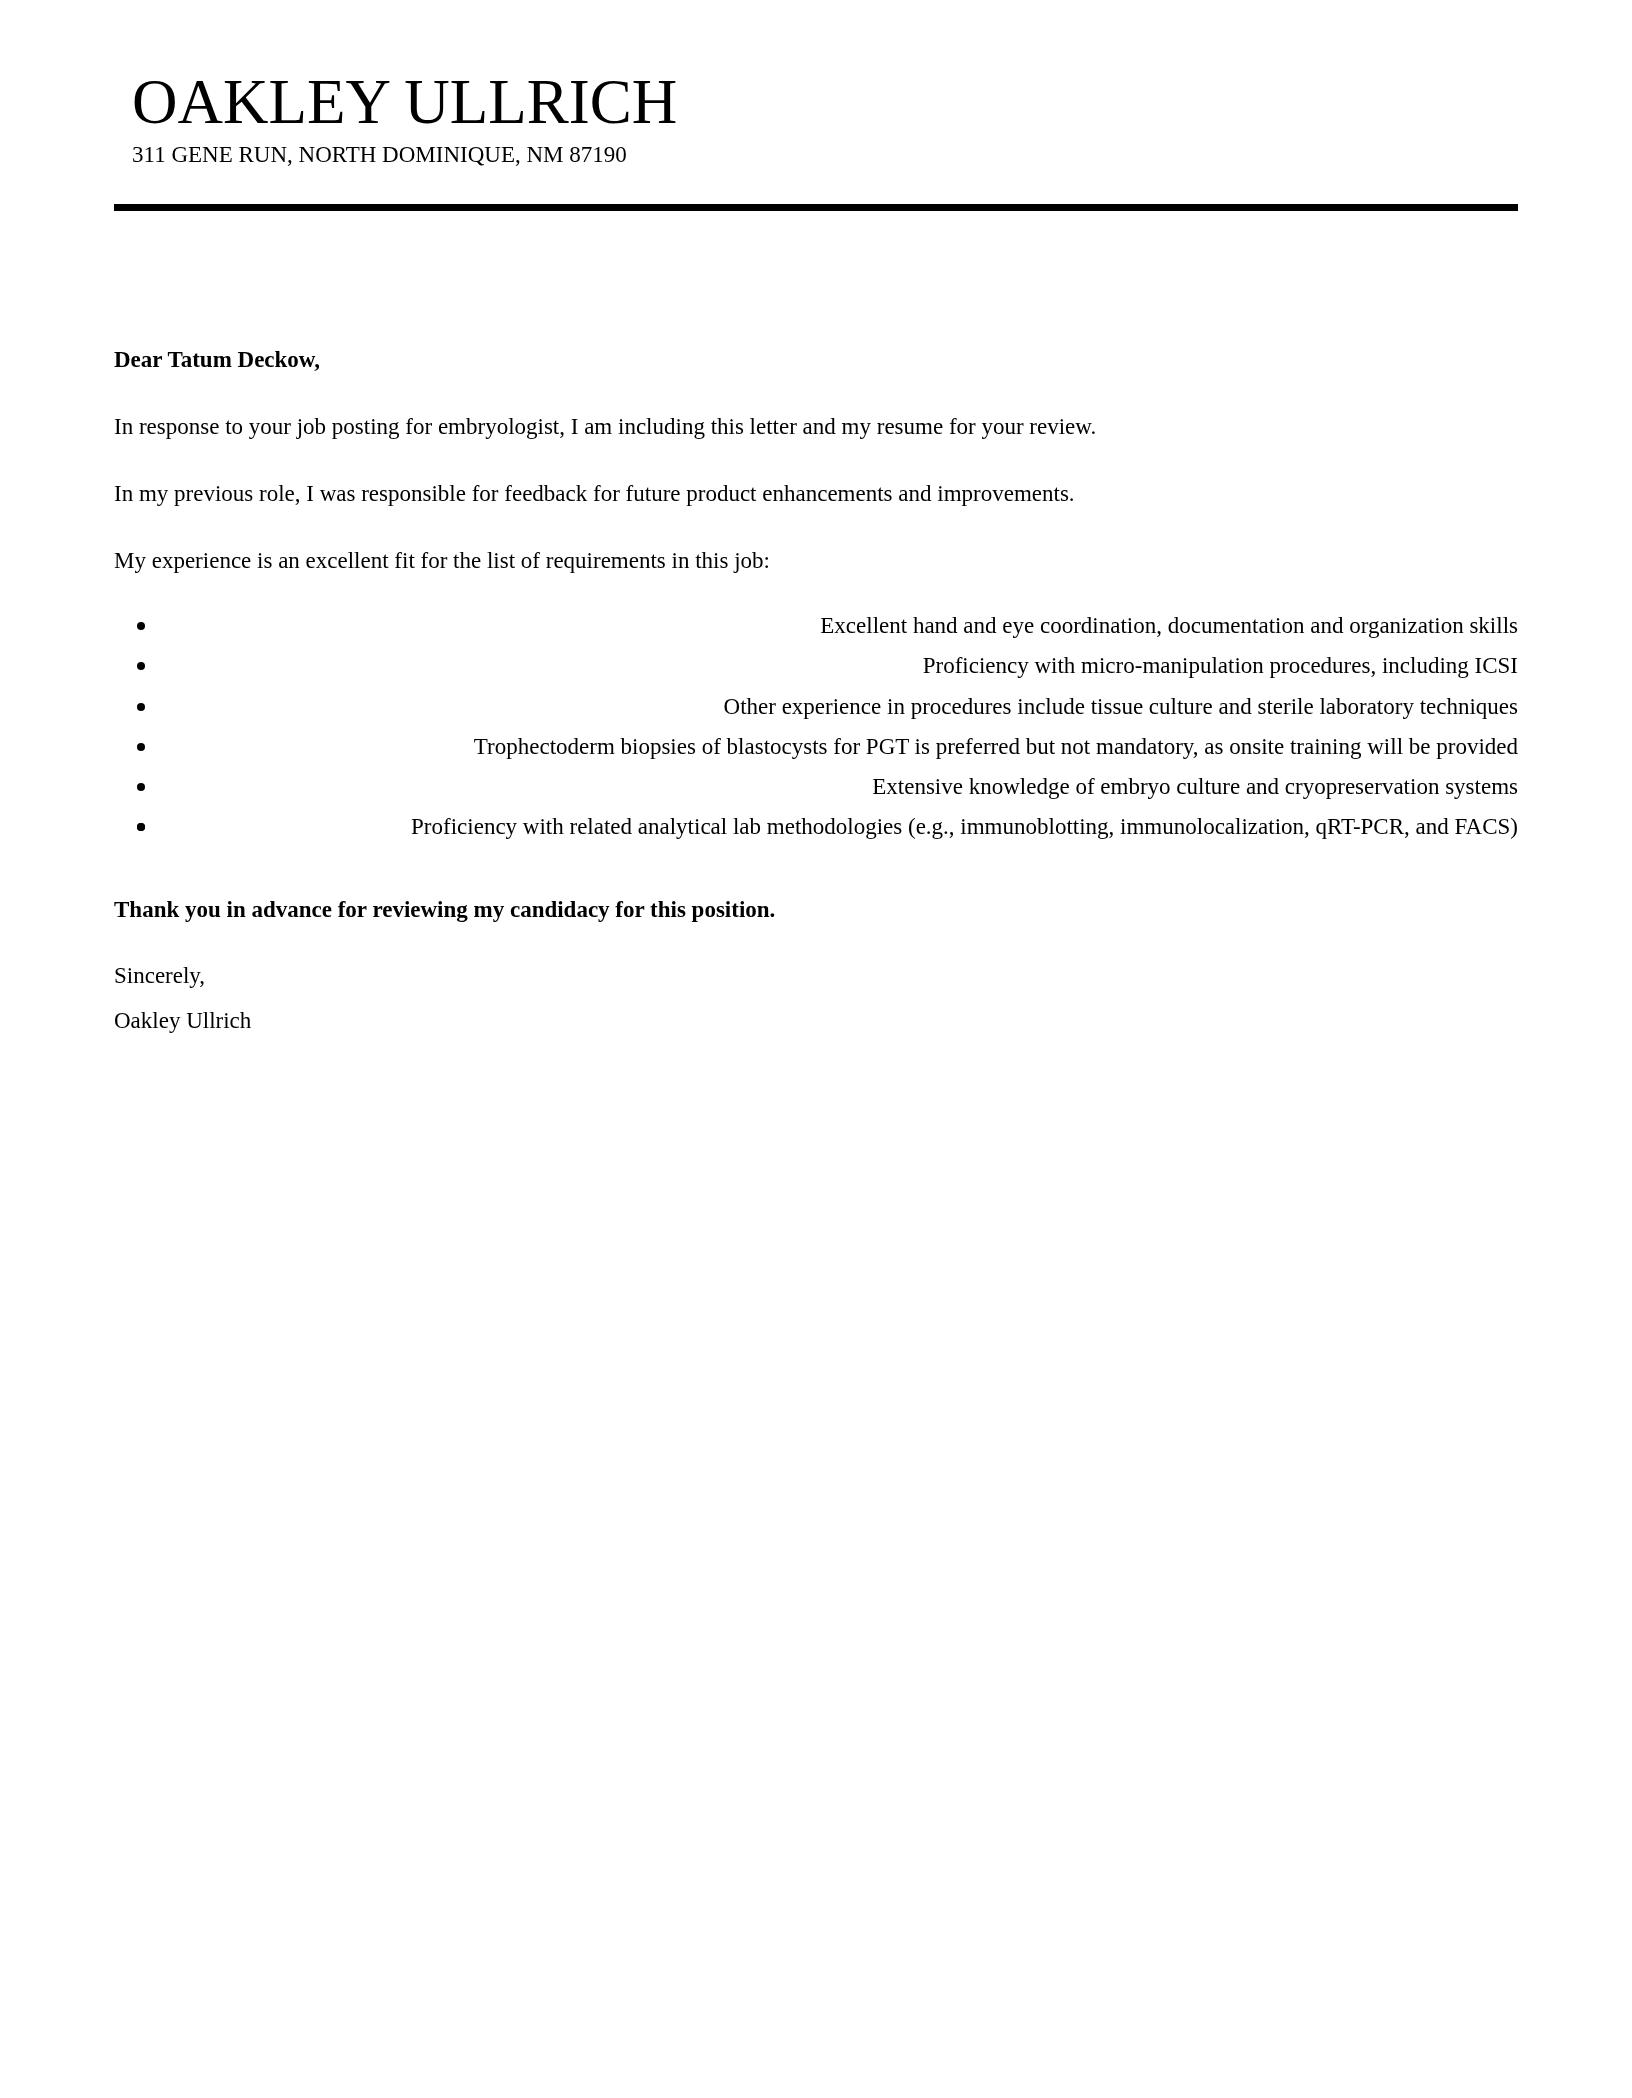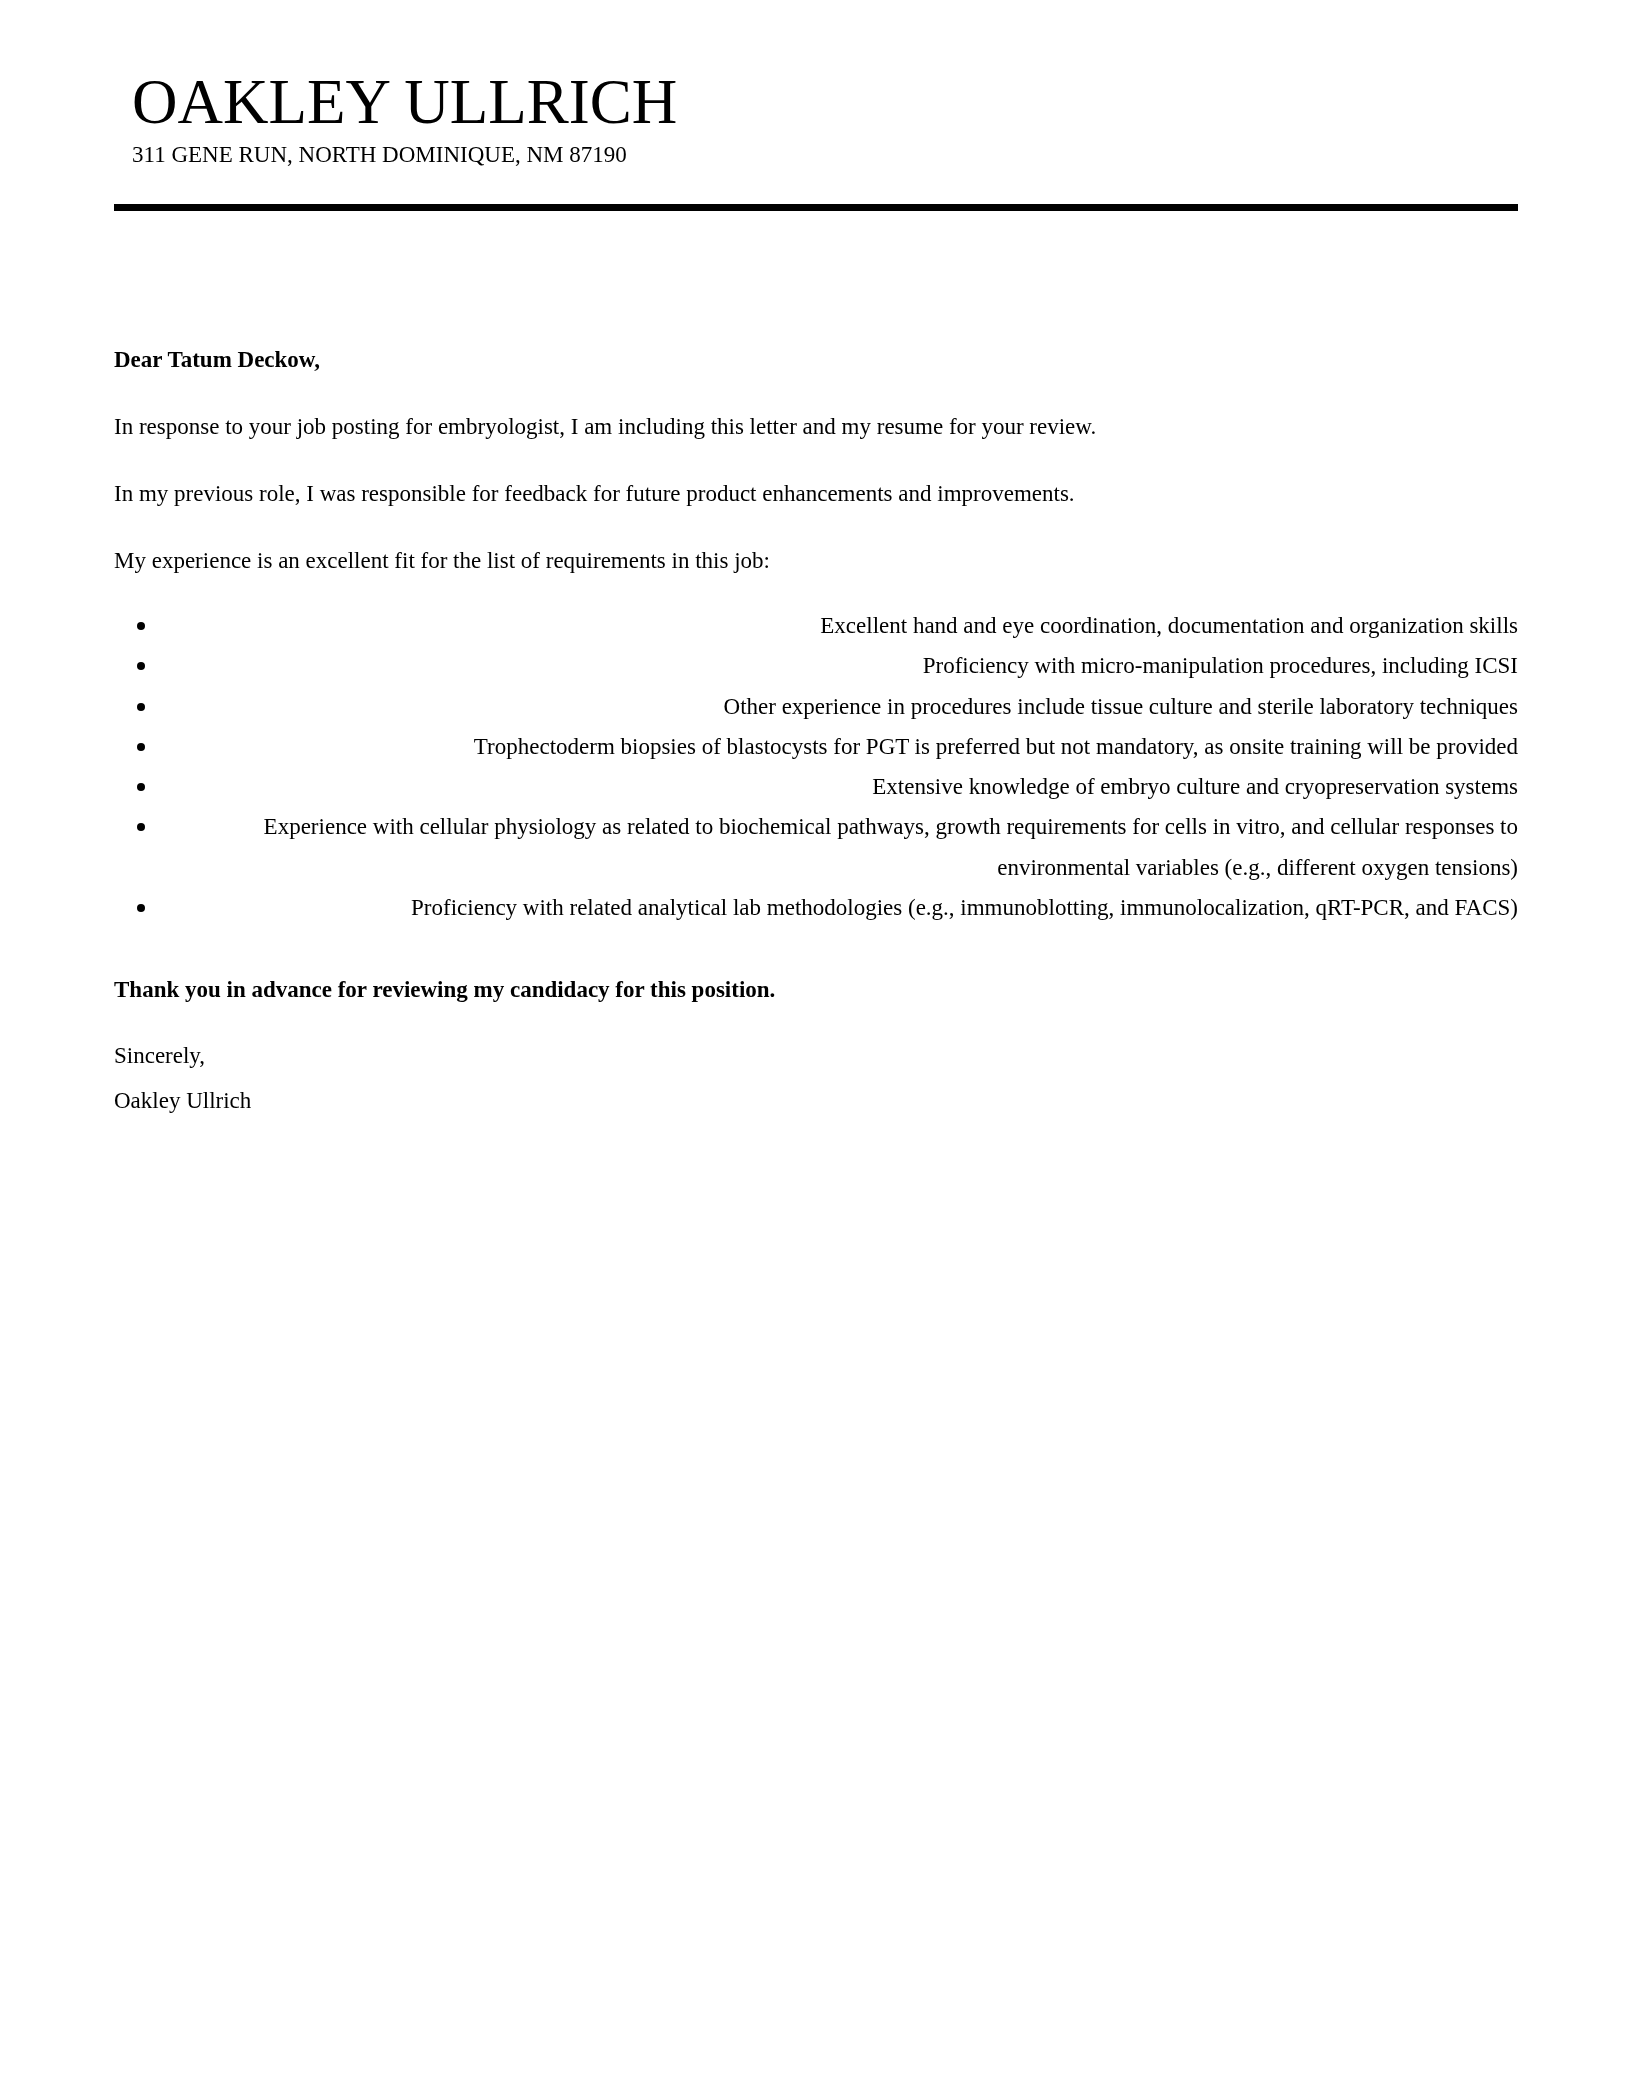--- a/index.html
+++ b/index.html
@@ -126,21 +126,20 @@
       <li class="req-item">
         <span class="bullet"></span>
         <span>Trophectoderm biopsies of blastocysts for PGT is preferred but not mandatory, as onsite training will be provided</span>
       </li>
       <li class="req-item">
         <span class="bullet"></span>
         <span>Extensive knowledge of embryo culture and cryopreservation systems</span>
       </li>
       <li class="req-item">
         <span class="bullet"></span>
-        <span>Experience with cellular physiology as related to biochemical pathways, growth requirements for cells in vitro, and cellular responses to environmental variables (e.g., different oxygen tensions)</span>
       </li>
       <li class="req-item">
         <span class="bullet"></span>
         <span>Proficiency with related analytical lab methodologies (e.g., immunoblotting, immunolocalization, qRT-PCR, and FACS)</span>
       </li>
     </ul>
 
     <p class="closing">Thank you in advance for reviewing my candidacy for this position.</p>
     <p class="signoff">Sincerely,</p>
     <p class="signoff">Oakley Ullrich</p>

